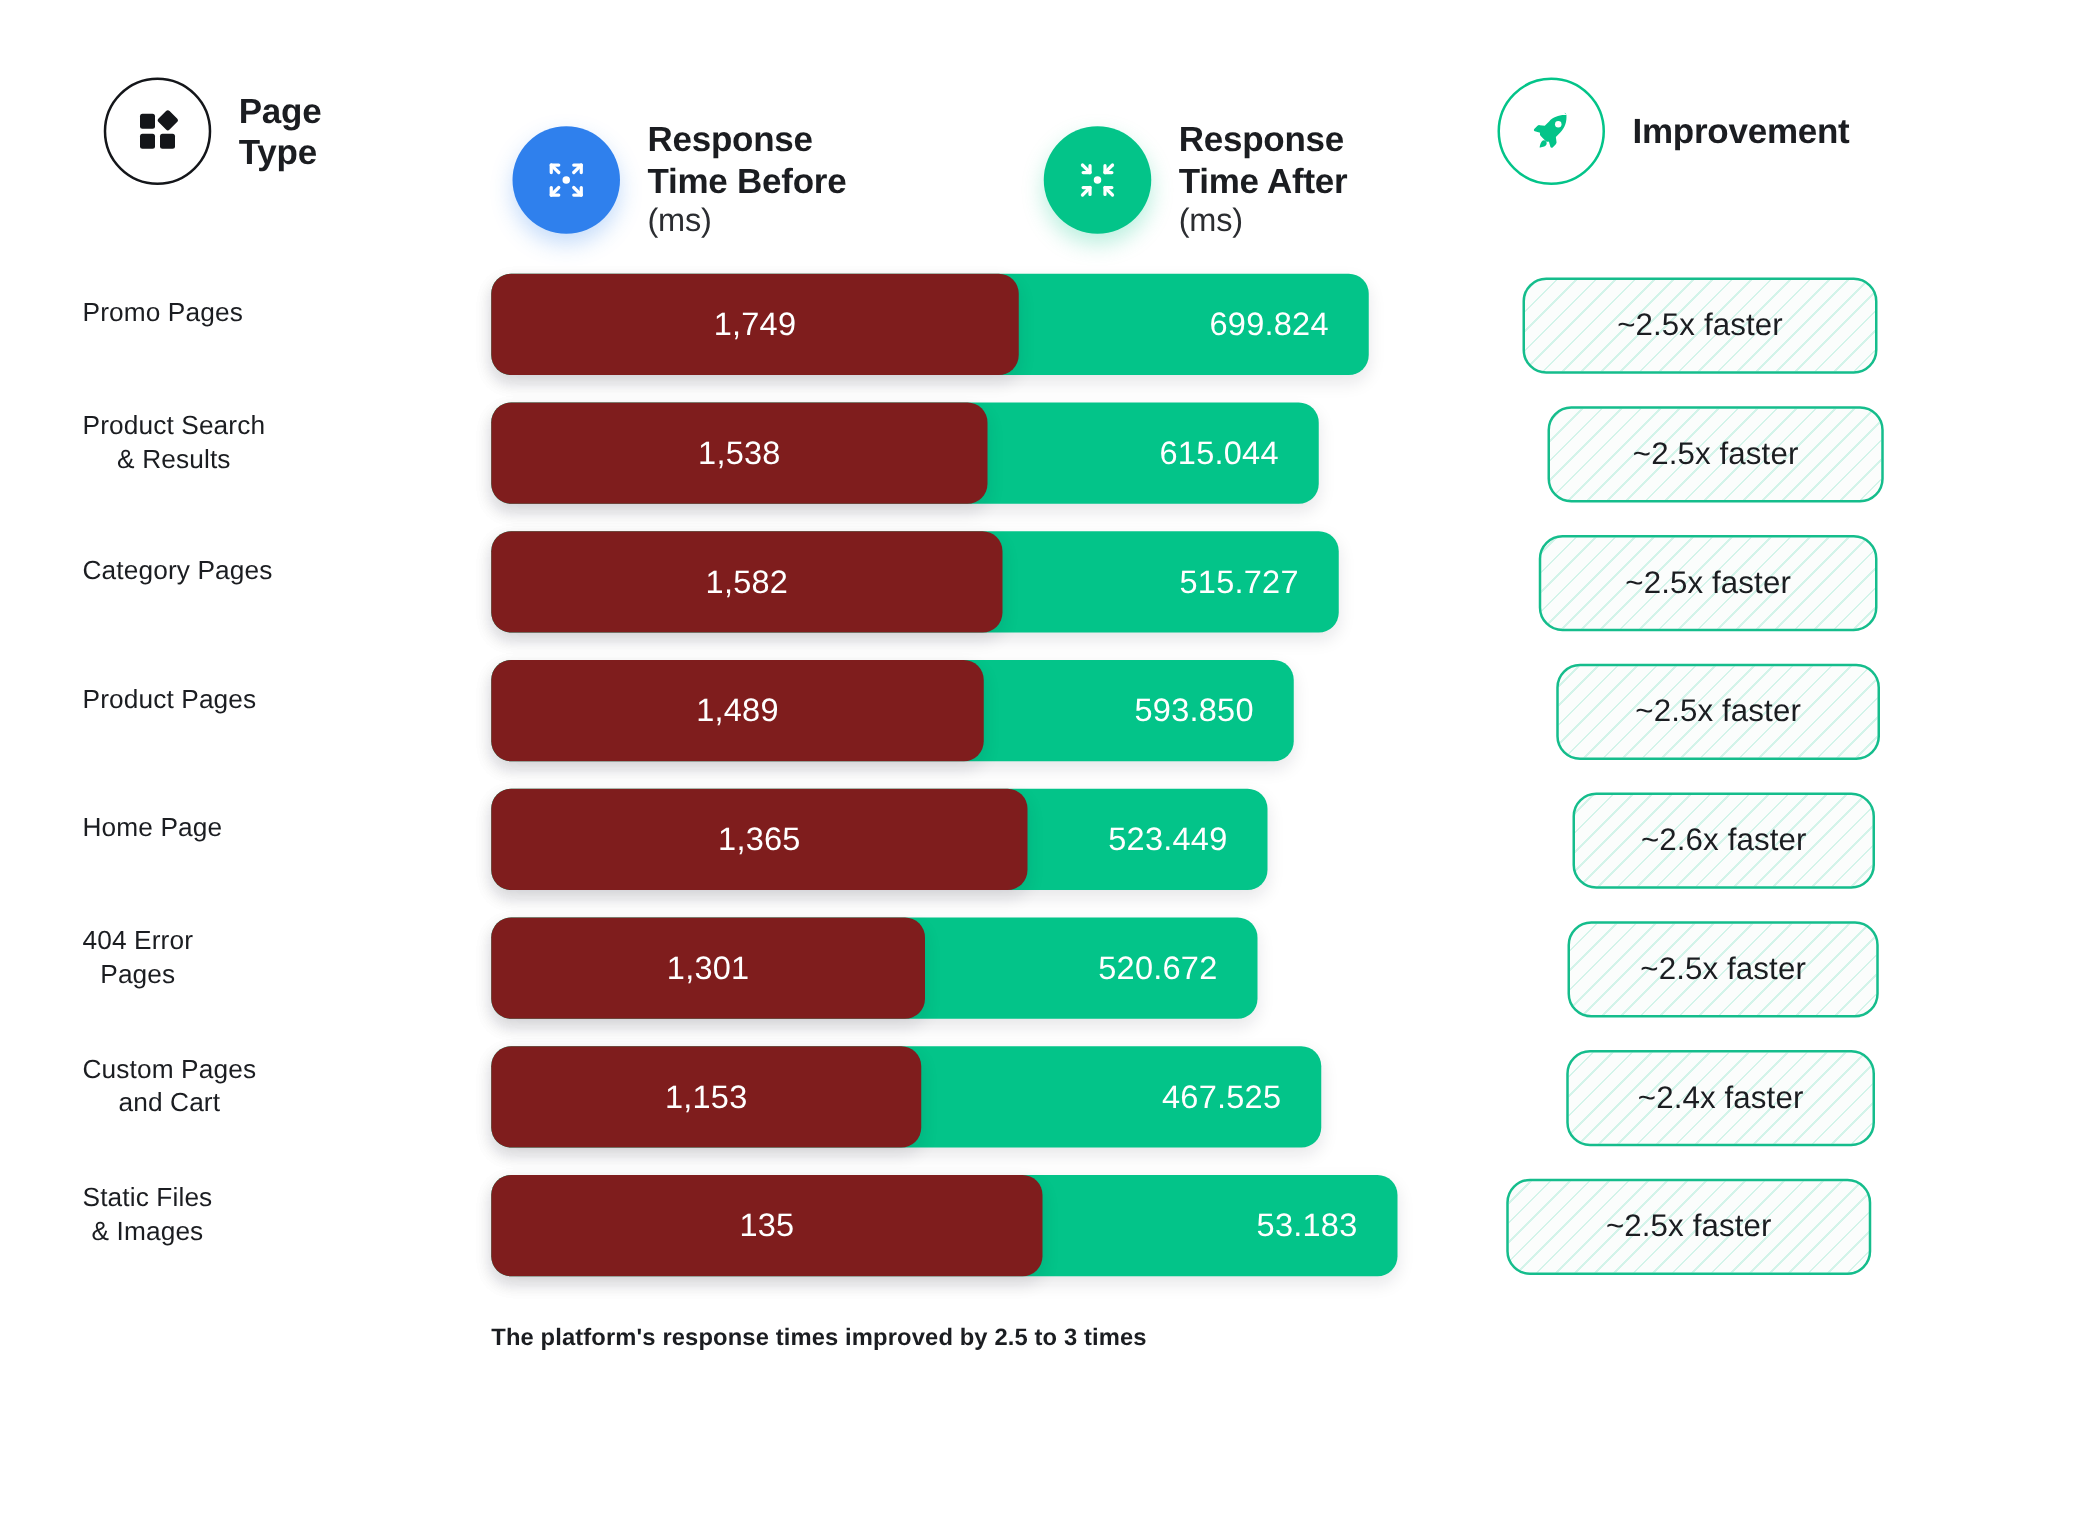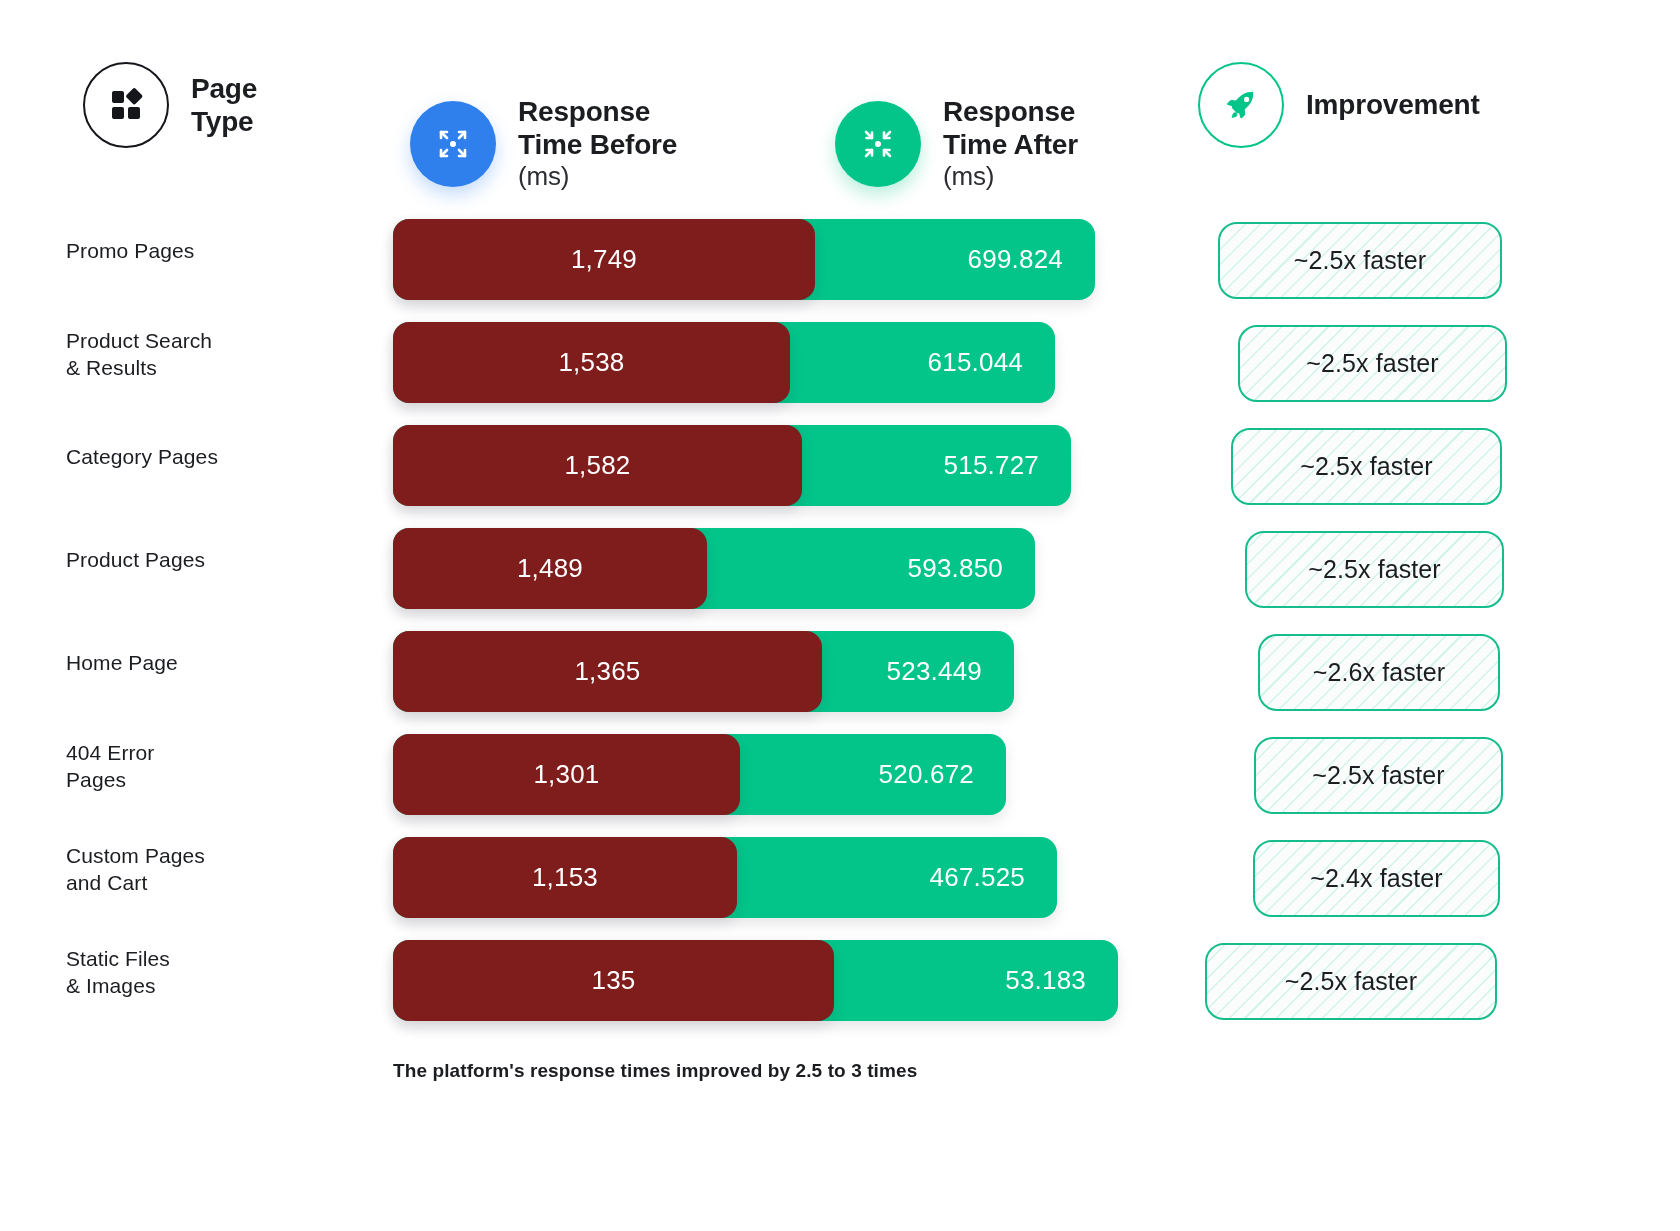--- a/index.html
+++ b/index.html
@@ -65,20 +65,21 @@
     line-height: 1.2;
   }
   .hdr-onecol { white-space: nowrap; }
 
   
   .rows {
     position: absolute;
     left: 0;
     top: 200px;
     width: 1680px;
+    text-align: center;
   }
   .row {
     position: relative;
     height: 103px;
   }
 
   .row-label {
     position: absolute;
     left: 66px;
     top: 0;
@@ -296,21 +297,21 @@
       <span class="badge-text">~2.5x faster</span>
     </div>
   </div>
 
   <div class="row">
     <div class="row-label">Product Pages</div>
     <div class="bar-wrap">
       <div class="bar bar-after" style="width:642px">
         <span class="bar-val">593.850</span>
       </div>
-      <div class="bar bar-before" style="width:314px">
+      <div class="bar bar-before" style="width:394px">
         <span class="bar-val">1,489</span>
       </div>
     </div>
     <div class="badge" style="left:1245px;width:259px">
       <span class="badge-text">~2.5x faster</span>
     </div>
   </div>
 
   <div class="row">
     <div class="row-label">Home Page</div>

